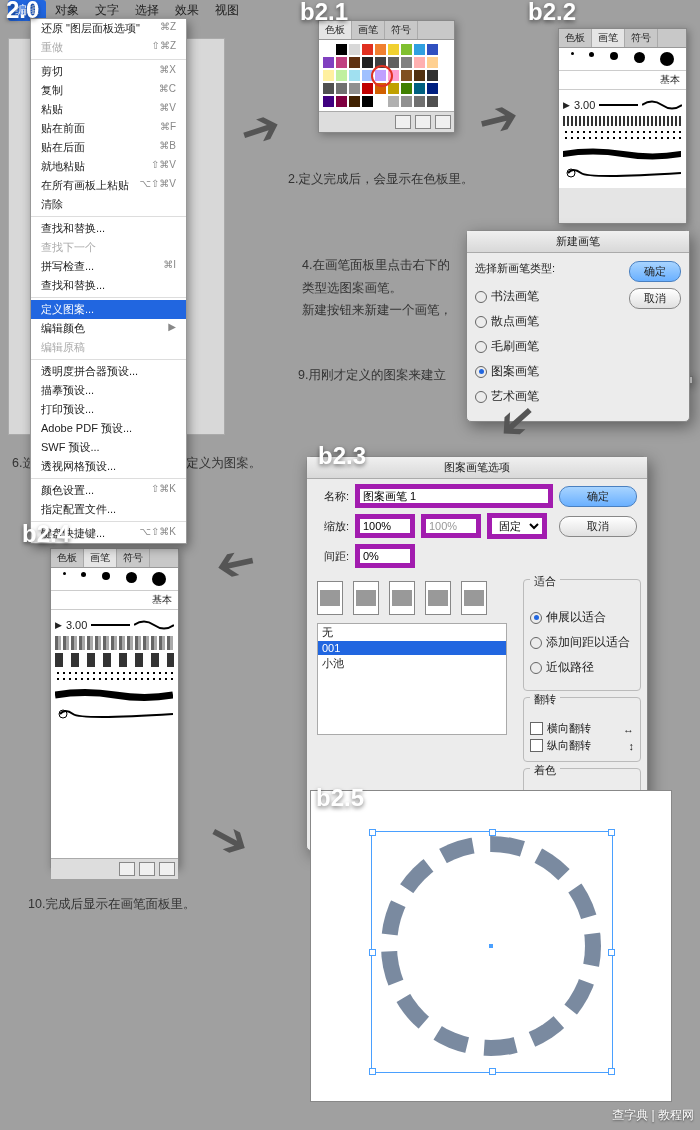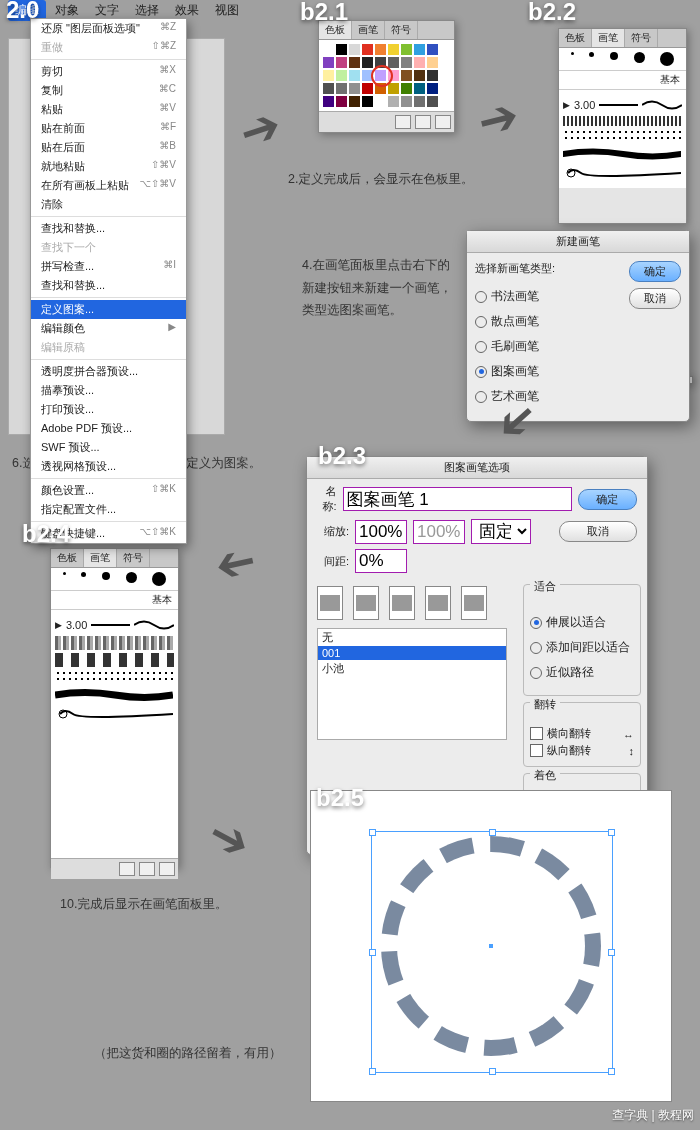--- a/index.html
+++ b/index.html
@@ -36,21 +36,21 @@
 .panel-footer{display:flex;gap:4px;justify-content:flex-end;padding:3px;background:#ddd;border-top:1px solid #aaa}
 .panel-footer .ic{width:14px;height:12px;border:1px solid #888;background:#f0f0f0}
 
 .dialog{position:absolute;background:#ececec;border:1px solid #888;border-radius:5px;box-shadow:3px 5px 15px rgba(0,0,0,.4)}
 .dialog-title{background:linear-gradient(#f0f0f0,#d8d8d8);text-align:center;font-size:11px;padding:3px;border-bottom:1px solid #aaa}
 .btn{display:inline-block;border:1px solid #888;border-radius:10px;padding:2px 14px;font-size:11px;background:linear-gradient(#fff,#e0e0e0);text-align:center}
 .btn.primary{background:linear-gradient(#a8d4ff,#6ab0ff);border-color:#4a80c0}
 .radio{display:flex;align-items:center;gap:4px;margin:8px 0;font-size:12px}
 .radio .r{width:10px;height:10px;border:1px solid #666;border-radius:50%;display:inline-flex;align-items:center;justify-content:center}
 .radio.checked .r::after{content:"";width:5px;height:5px;background:#2166e0;border-radius:50%}
-input[type=text],select{font-size:17px;border:1px solid #a21caf;padding:1px 3px;background:#fff}
+input[type=text],select{font-size:11px;border:5px solid #a21caf;padding:1px 3px;background:#fff}
 .form-row{display:flex;align-items:center;gap:6px;margin:5px 10px;font-size:11px}
 .form-row label{width:32px;text-align:right}
 .tile-row{display:flex;gap:10px;margin:8px 10px}
 .tile{width:24px;height:32px;border:1px solid #888;background:#fff;position:relative}
 .tile .bar{position:absolute;left:2px;right:2px;top:8px;bottom:8px;background:#999}
 .listbox{border:1px solid #aaa;background:#fff;height:110px;font-size:11px}
 .listbox div{padding:1px 4px}
 .listbox .sel{background:#2166e0;color:#fff}
 .group{border:1px solid #bbb;border-radius:4px;padding:6px;margin:6px;font-size:11px}
 .group-title{position:relative;top:-12px;background:#ececec;display:inline-block;padding:0 4px;font-size:11px}
@@ -491,23 +491,23 @@
 <div class="arrow" style="left:240px;top:100px;transform:rotate(-18deg)">➔</div>
 <div class="arrow" style="left:478px;top:90px;transform:rotate(-14deg)">➔</div>
 <div class="arrow" style="left:498px;top:395px;transform:rotate(138deg)">➔</div>
 <div class="arrow" style="left:216px;top:538px;transform:rotate(168deg)">➔</div>
 <div class="arrow" style="left:210px;top:810px;transform:rotate(28deg)">➔</div>
 
 <div class="caption" style="left:12px;top:452px">6.选中（b1）得到的图形，将其定义为图案。</div>
 <div class="caption" style="left:288px;top:168px">2.定义完成后，会显示在色板里。</div>
 <div class="caption" style="left:302px;top:254px">
     <div>4.在画笔面板里点击右下的</div>
+    <div>类型选图案画笔。</div>
     <div>新建按钮来新建一个画笔，</div>
-    <div>类型选图案画笔。</div>
   </div>
 <div class="caption" style="left:298px;top:364px">
-  </div>
-<div class="caption" style="left:60px;top:893px">10.完成后显示在画笔面板里。</div>
+    <div>9.用刚才定义的图案来建立</div>
+  </div>
+<div class="caption" style="left:28px;top:893px">10.完成后显示在画笔面板里。</div>
 <div class="caption" style="left:94px;top:1042px">
-    <div>（把这货和圈的路径留着，有用）</div>
   </div>
 
 <div class="watermark">查字典 | 教程网</div>
 
 </body></html>

